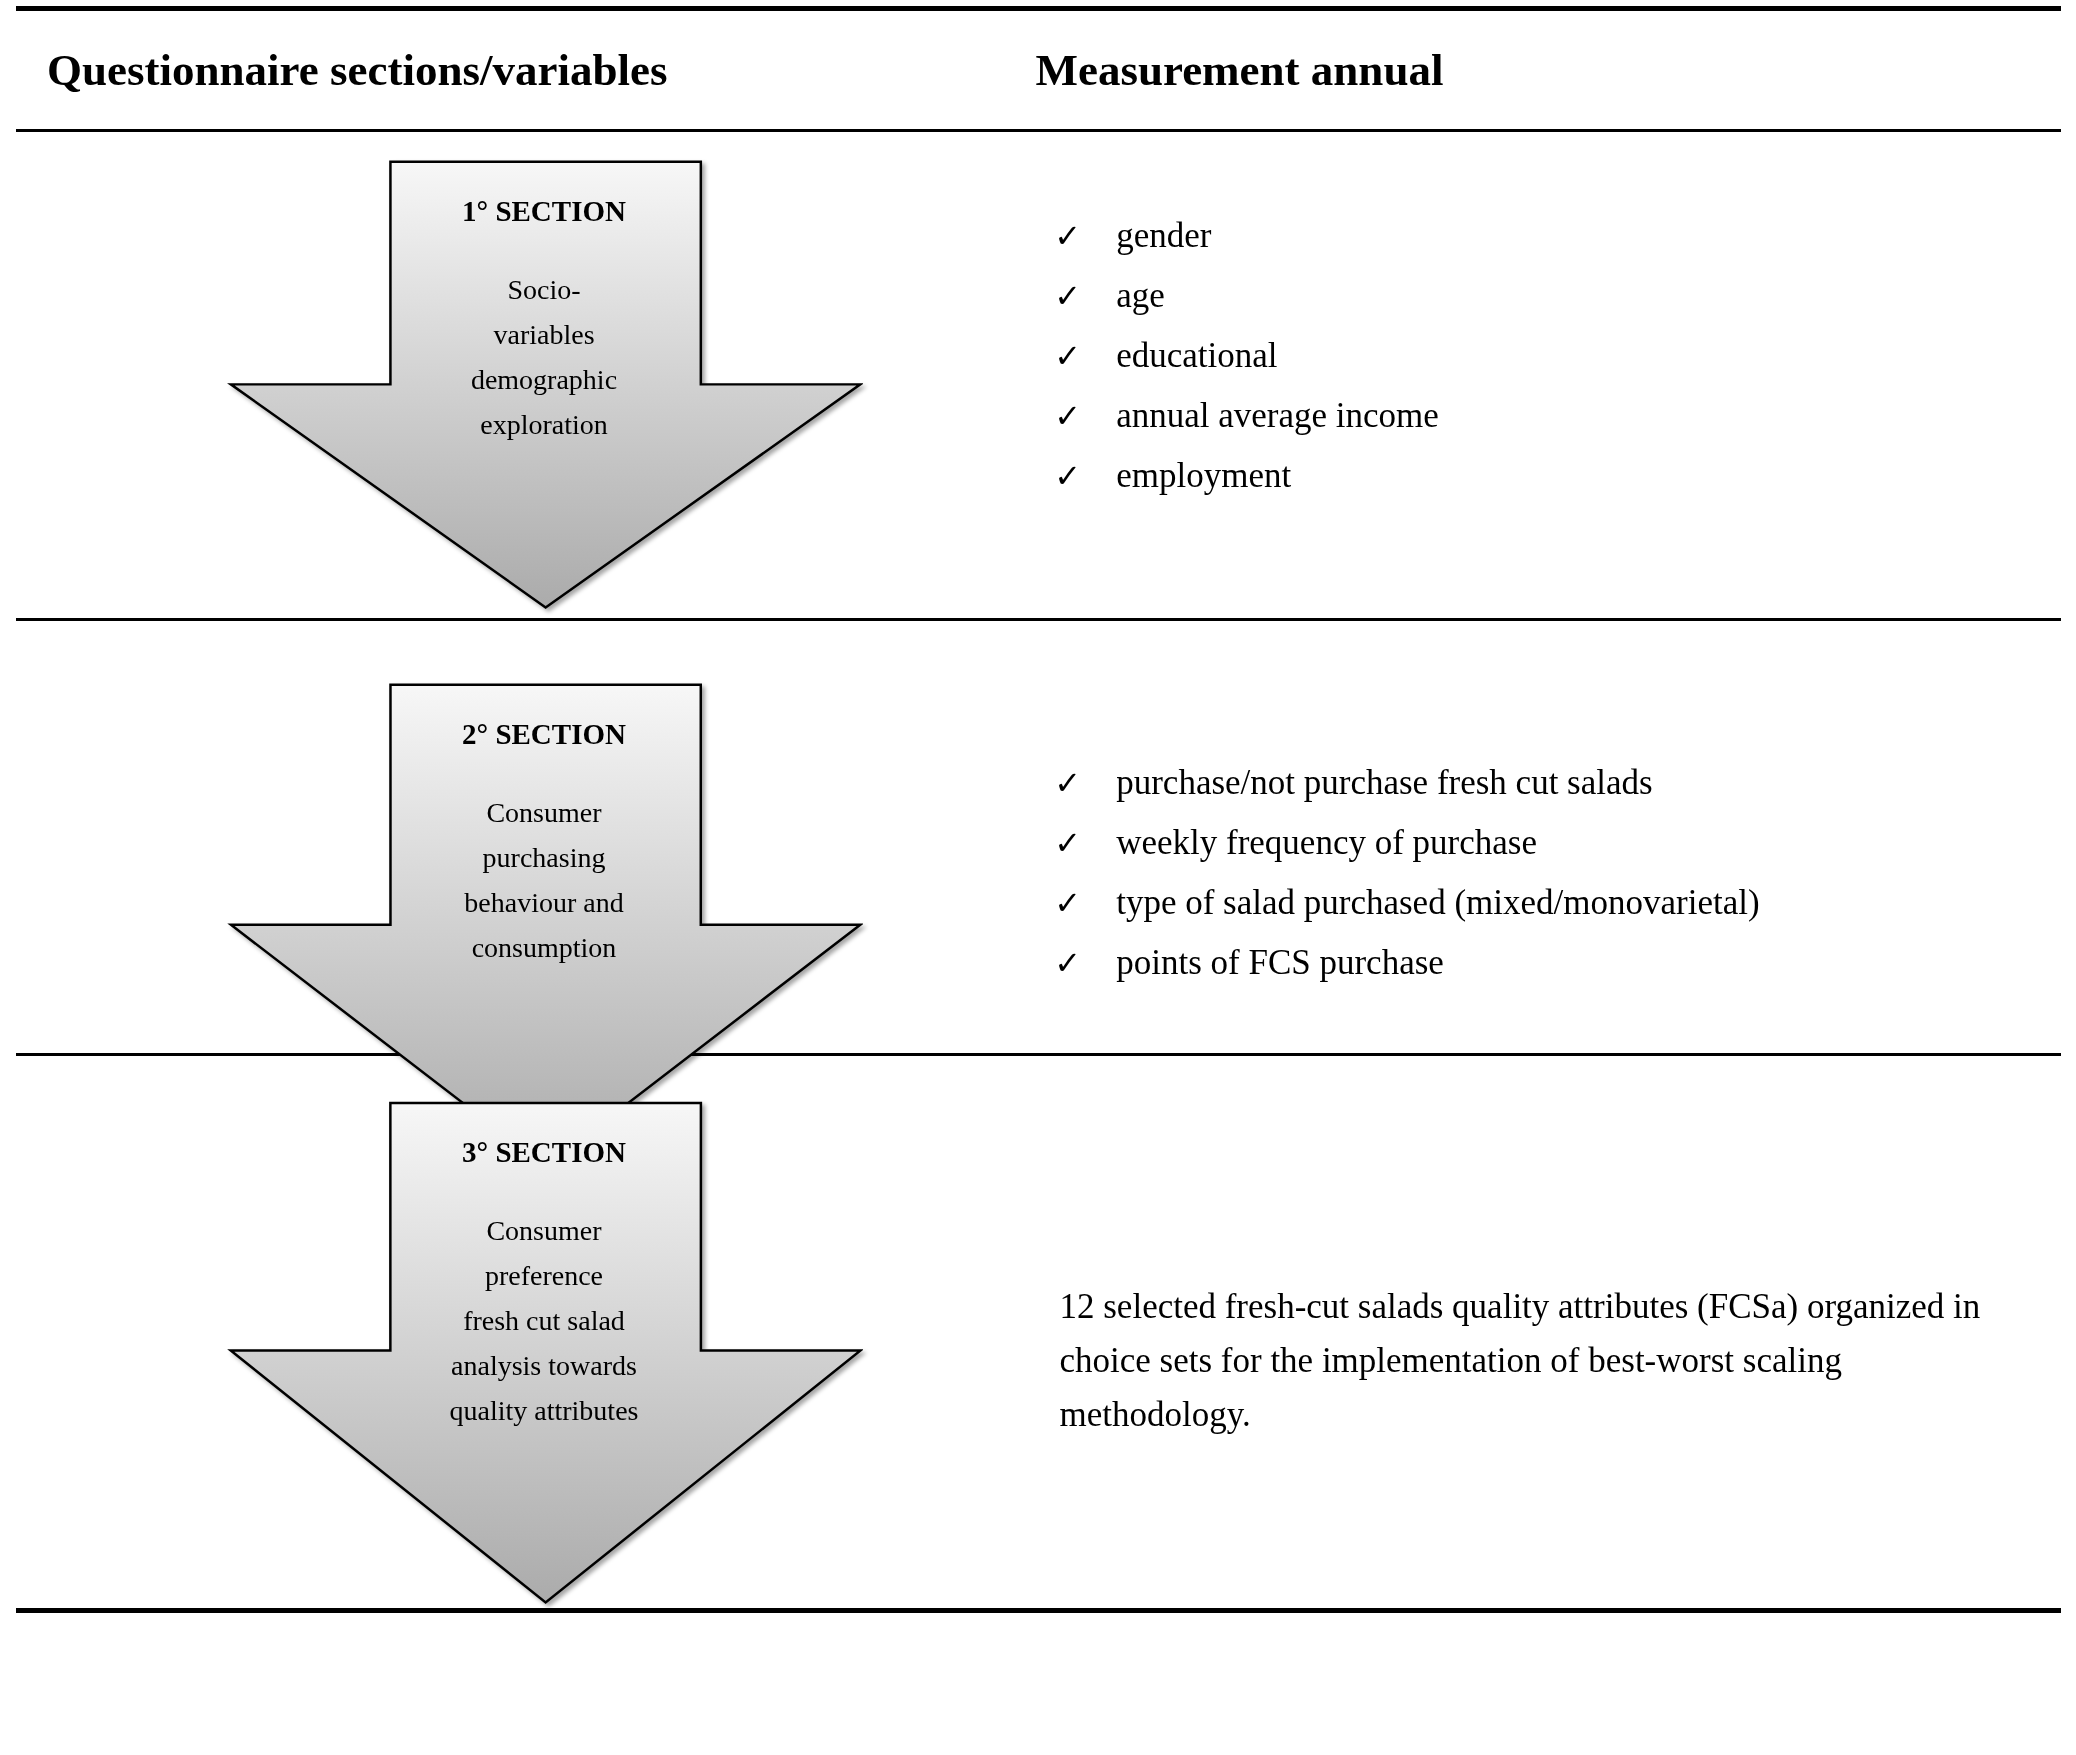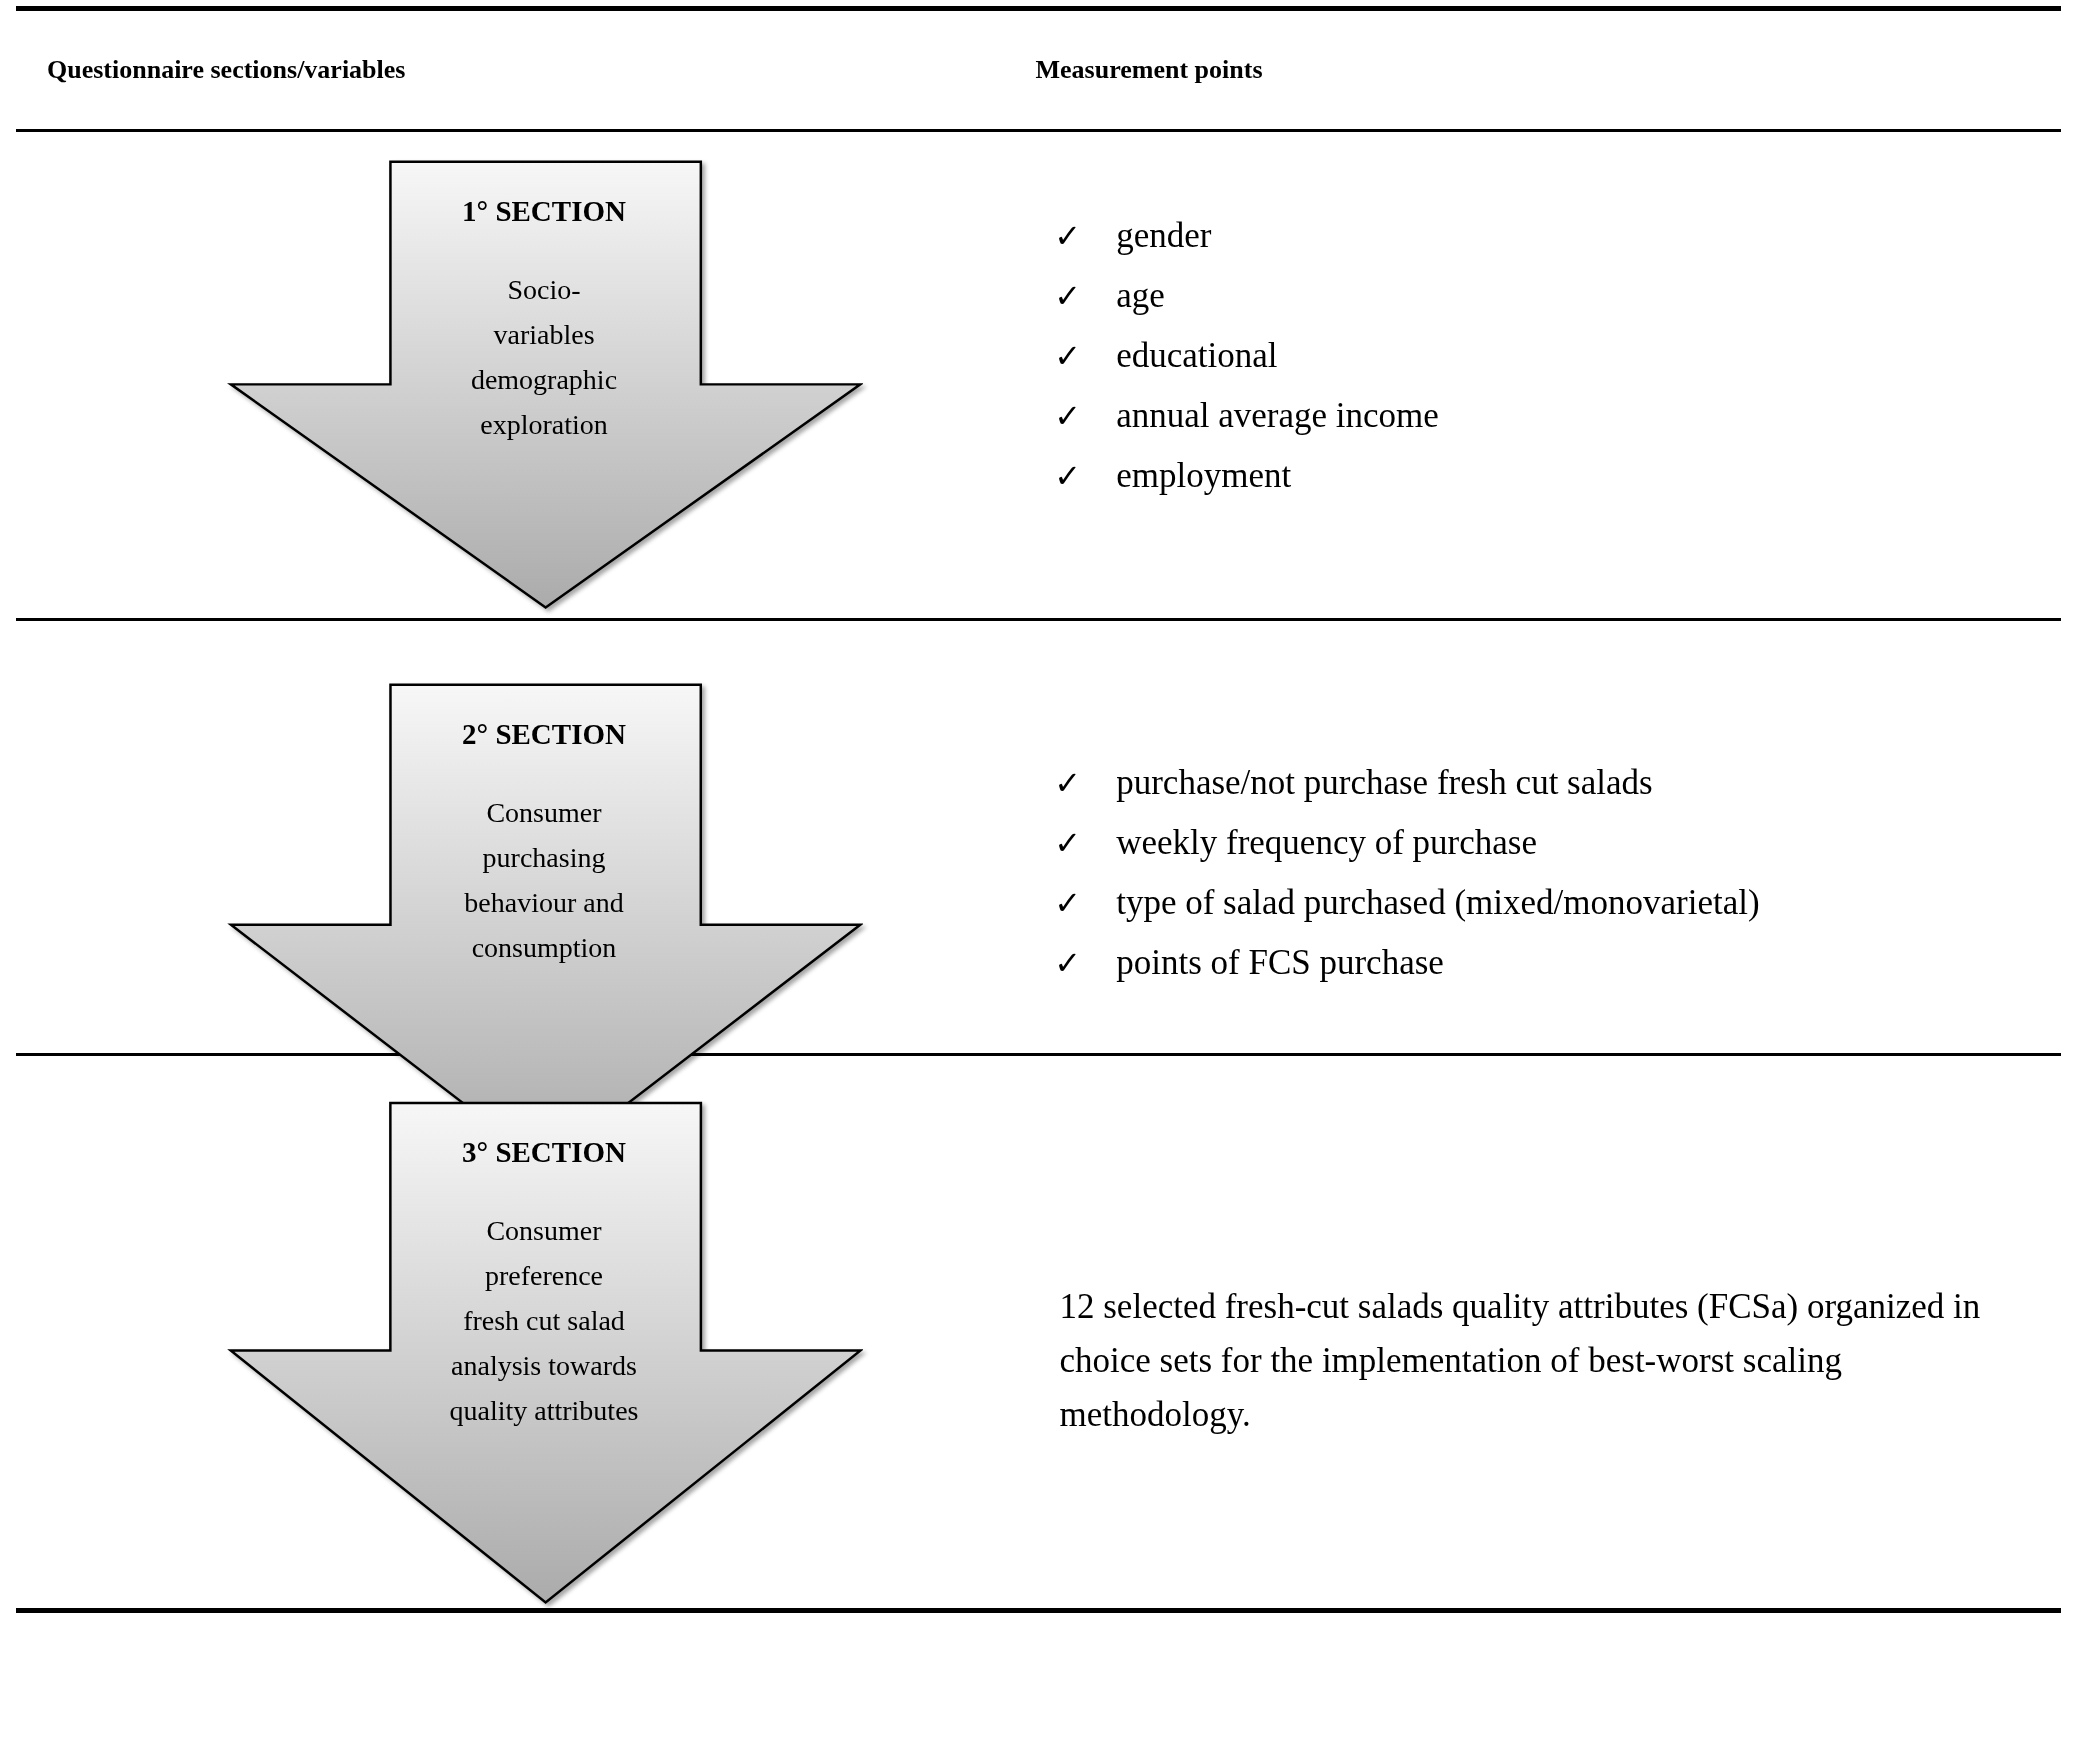--- a/index.html
+++ b/index.html
@@ -7,21 +7,21 @@
     width:2077px; height:1756px; background:#ffffff; box-sizing:border-box;
     font-family:"Liberation Serif", serif; color:#000; position:relative;
     padding:6.2px 16px 0 16px;
   }
   .rule { background:#000; height:3.1px; width:100%; }
   .rule.thick { height:5px; }
 
   .header-row { display:flex; height:118px; align-items:center; }
   .col-left { width:1007px; flex:none; }
   .col-right { flex:1; min-width:0; padding-left:12.5px; box-sizing:border-box; }
-  .col-title { font-size:26px; font-weight:bold; margin:0; letter-spacing:0px; }
+  .col-title { font-size:45px; font-weight:bold; margin:0; letter-spacing:0px; }
   .header-row .col-left .col-title { padding-left:31px; }
 
   .row { display:flex; align-items:stretch; }
   .row1 { height:486px; }
   .row2 { height:432px; }
   .row3 { height:552px;gap:24px; }
 
   .arrow-cell { width:1007px; flex:none; display:flex; justify-content:center; }
   .row1 .arrow-cell { padding-top:28px; }
   .row2 .arrow-cell { padding-top:62px; }
@@ -64,21 +64,21 @@
     </defs>
   </svg>
 
   <div class="rule thick"></div>
 
   <div class="header-row">
     <div class="col-left">
       <h1 class="col-title">Questionnaire sections/variables</h1>
     </div>
     <div class="col-right">
-      <h1 class="col-title">Measurement points</h1>
+      <h1 class="col-title">Measurement annual</h1>
     </div>
   </div>
 
   <div class="rule"></div>
 
   <div class="row row1">
     <div class="arrow-cell">
       <div class="arrow-wrap">
         <svg width="636" height="450" viewBox="0 0 1020 722">
           <polygon points="262,3 760,3 760,360 1016,360 511,718 6,360 262,360" fill="url(#arrowGrad)" stroke="#000" stroke-width="4" stroke-linejoin="miter"></polygon>

